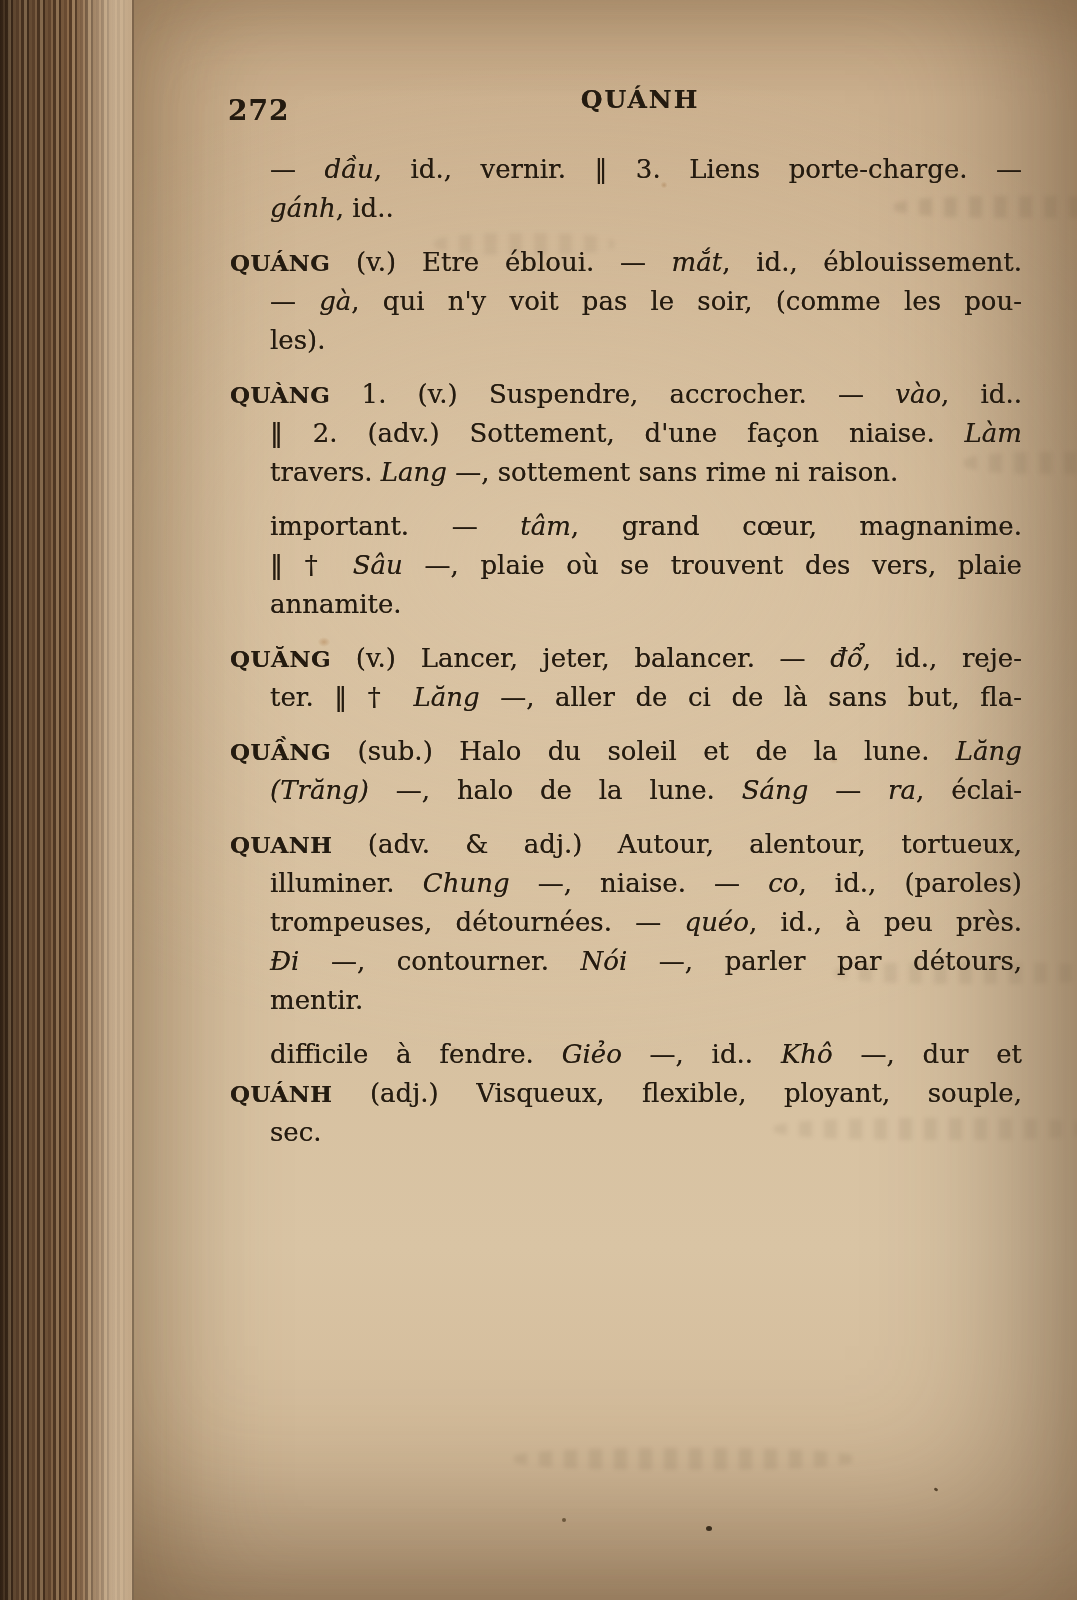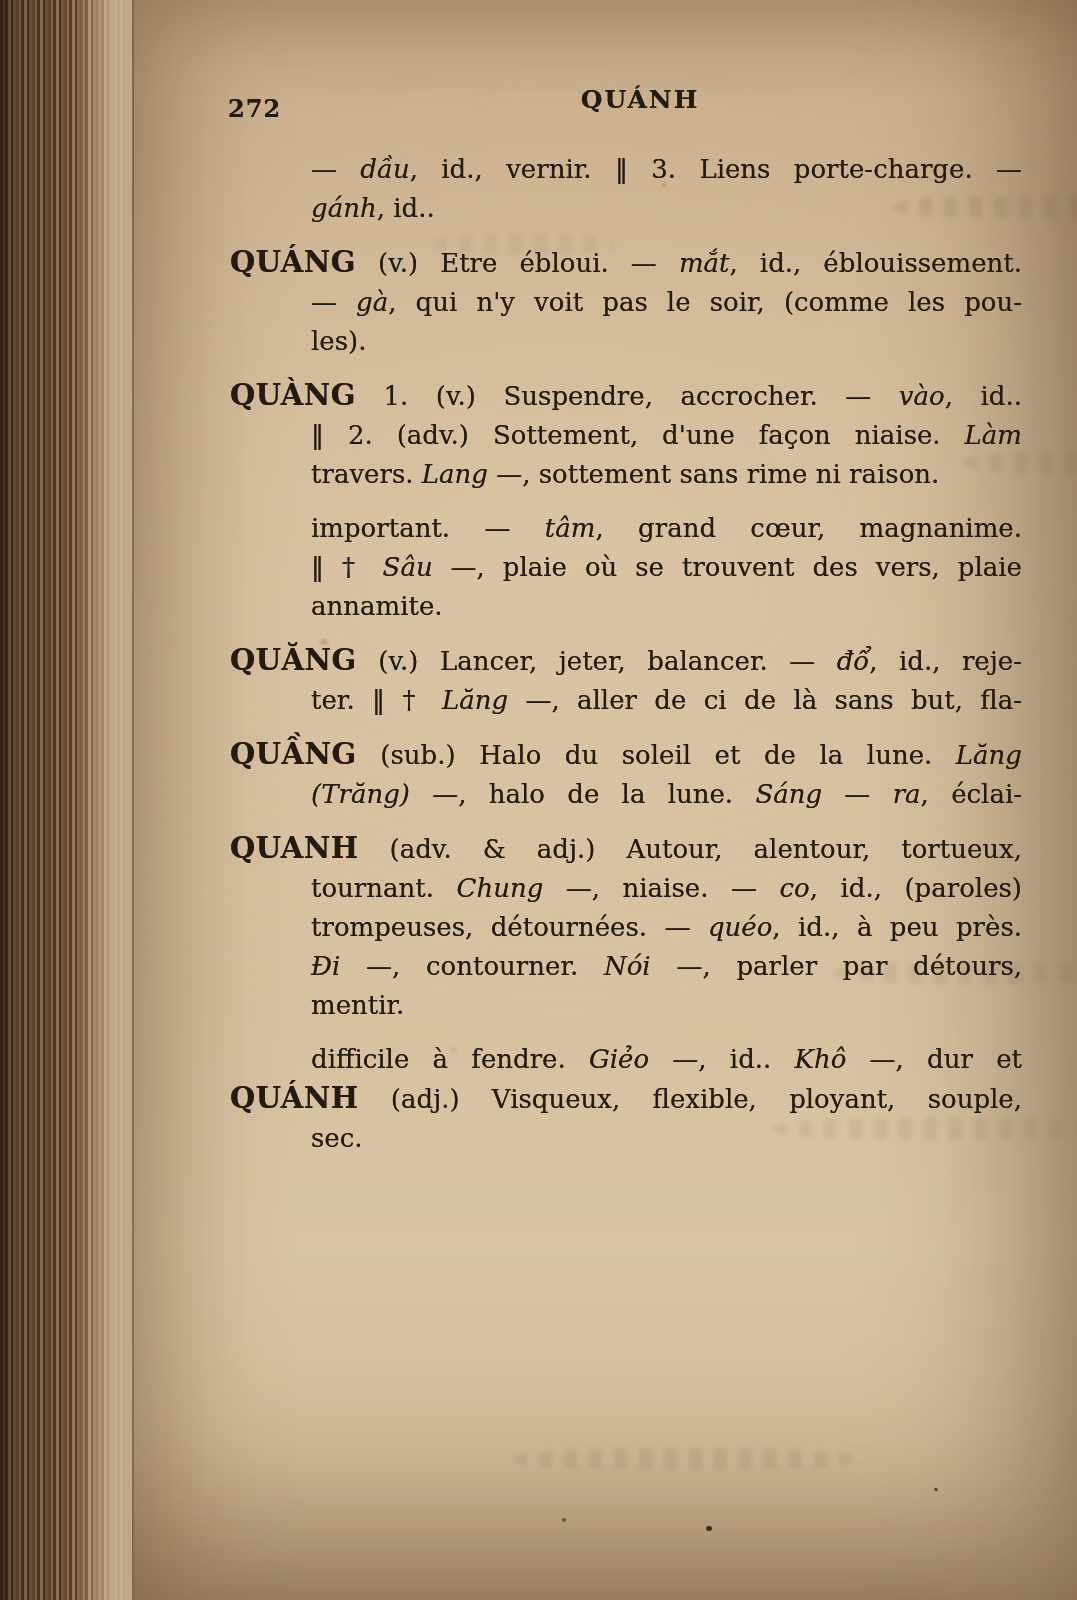--- a/index.html
+++ b/index.html
@@ -50,35 +50,35 @@
   .m1{left:760px;top:196px;width:255px;}
   .m2{left:300px;top:233px;width:180px;opacity:.35;}
   .m3{left:830px;top:452px;width:180px;opacity:.45;}
   .m4{left:700px;top:962px;width:280px;opacity:.4;}
   .m5{left:640px;top:1118px;width:330px;opacity:.4;}
   .m6{left:380px;top:1448px;width:340px;opacity:.45;}
   
   .ink{color:#241b10;text-shadow:0 0 .6px rgba(36,27,16,.75);}
   #pageno{
     position:absolute;left:228px;top:94px;
-    font-size:24px;font-weight:700;letter-spacing:1px;
+    font-size:28px;font-weight:700;letter-spacing:1px;
   }
   #runhead{
     position:absolute;left:505px;top:85px;width:270px;text-align:center;
     font-size:25px;font-weight:700;letter-spacing:2px;
   }
   #textblock{
     position:absolute;left:230px;top:150px;width:792px;
     font-size:26px;line-height:39px;
   }
   .entry{margin-bottom:15px;padding-left:40px;}
   .entry.hang .line.first{margin-left:-40px;}
-  .line{text-align:justify;text-align-last:justify;min-height:39px;margin-left:41px;}
+  .line{text-align:justify;text-align-last:justify;min-height:39px;}
   .line.last{text-align-last:left;}
-  .s-h{font-weight:700;font-size:29px;letter-spacing:.5px;}
+  .s-h{font-weight:700;font-size:23px;letter-spacing:.5px;}
   .s-i{font-style:italic;}
 </style>
 </head>
 <body>
 
 <div id="screenshot">
   <div id="spine"></div>
 
   <div id="page">
     <div class="smudge m1"></div>
@@ -116,21 +116,21 @@
       <div class="entry hang">
         <div class="line first"><span class="s-h">QUĂNG</span><span class="s-n"> (v.) Lancer, jeter, balancer. — </span><span class="s-i">đổ</span><span class="s-n">, id., reje-</span></div>
         <div class="line"><span class="s-n">ter.  ‖ † </span><span class="s-i">Lăng</span><span class="s-n"> —, aller de ci de là sans but, fla-</span></div>
       </div>
       <div class="entry hang">
         <div class="line first"><span class="s-h">QUẦNG</span><span class="s-n"> (sub.) Halo du soleil et de la lune. </span><span class="s-i">Lăng</span></div>
         <div class="line"><span class="s-i">(Trăng)</span><span class="s-n"> —, halo de la lune. </span><span class="s-i">Sáng</span><span class="s-n"> — </span><span class="s-i">ra</span><span class="s-n">, éclai-</span></div>
       </div>
       <div class="entry hang">
         <div class="line first"><span class="s-h">QUANH</span><span class="s-n"> (adv. &amp; adj.) Autour, alentour, tortueux,</span></div>
-        <div class="line"><span class="s-n">tournant. </span><span class="s-i">Chung</span><span class="s-n"> —, niaise. — </span><span class="s-i">co</span><span class="s-n">, id., (paroles)</span></div>
+        <div class="line"><span class="s-n">illuminer. </span><span class="s-i">Chung</span><span class="s-n"> —, niaise. — </span><span class="s-i">co</span><span class="s-n">, id., (paroles)</span></div>
         <div class="line"><span class="s-n">trompeuses, détournées. — </span><span class="s-i">quéo</span><span class="s-n">, id., à peu près.</span></div>
         <div class="line"><span class="s-i">Đi</span><span class="s-n"> —, contourner. </span><span class="s-i">Nói</span><span class="s-n"> —, parler par détours,</span></div>
         <div class="line last"><span class="s-n">mentir.</span></div>
       </div>
       <div class="entry hang">
         <div class="line"><span class="s-n">difficile à fendre. </span><span class="s-i">Giẻo</span><span class="s-n"> —, id.. </span><span class="s-i">Khô</span><span class="s-n"> —, dur et</span></div>
         <div class="line first"><span class="s-h">QUÁNH</span><span class="s-n"> (adj.) Visqueux, flexible, ployant, souple,</span></div>
         <div class="line last"><span class="s-n">sec.</span></div>
       </div>
     </div>

